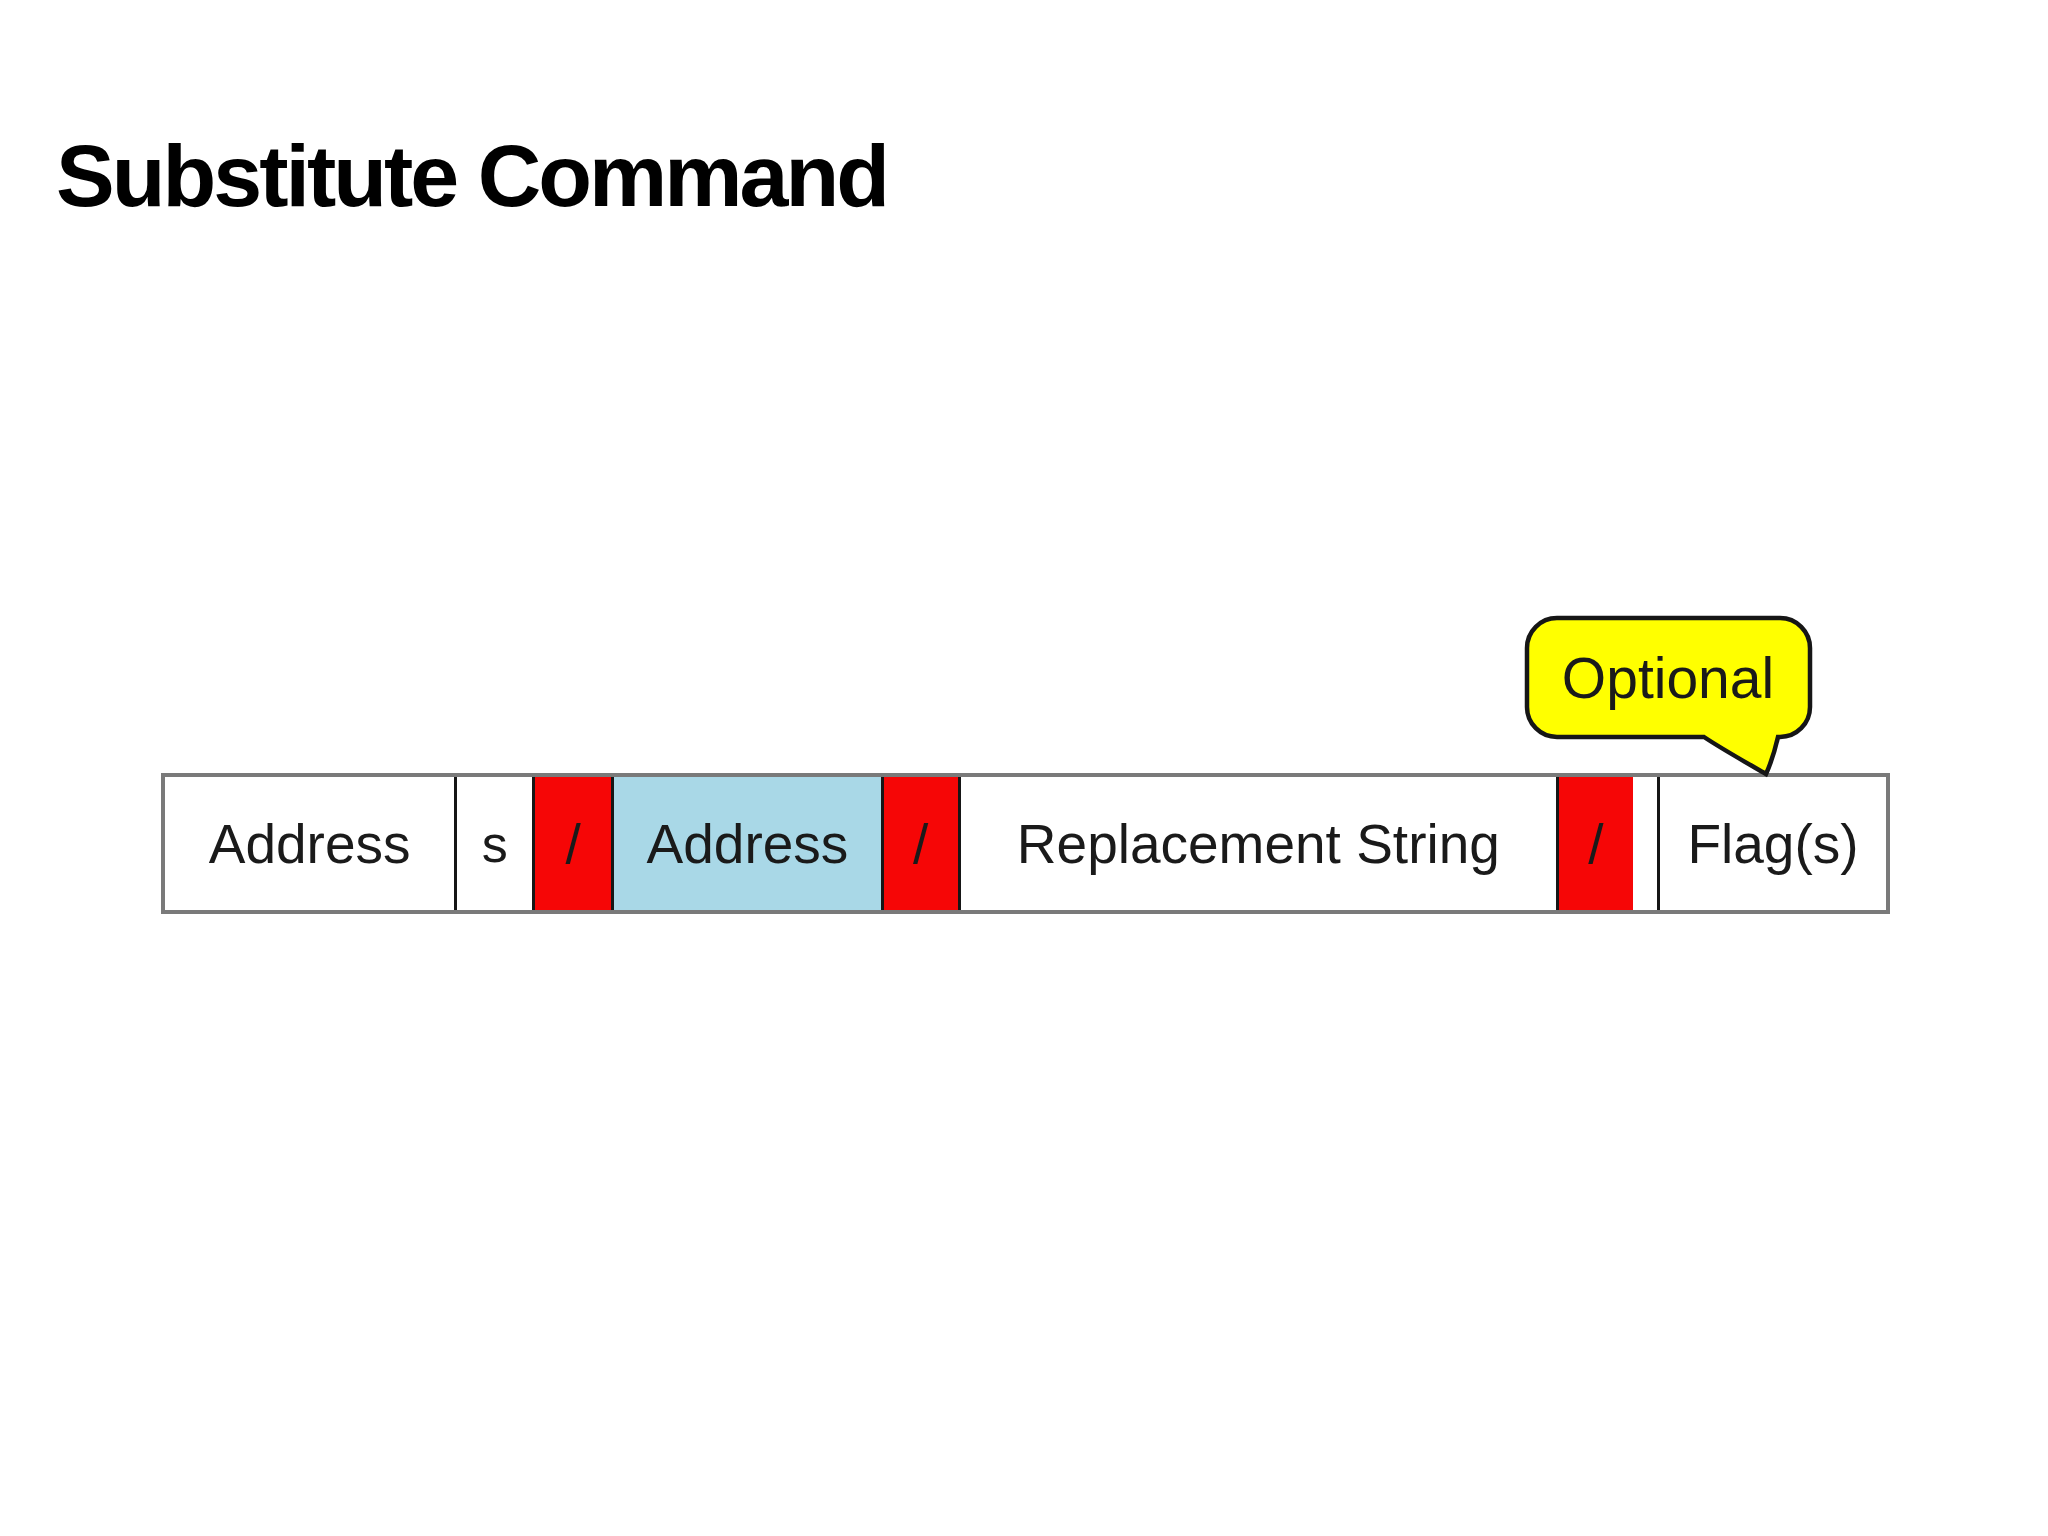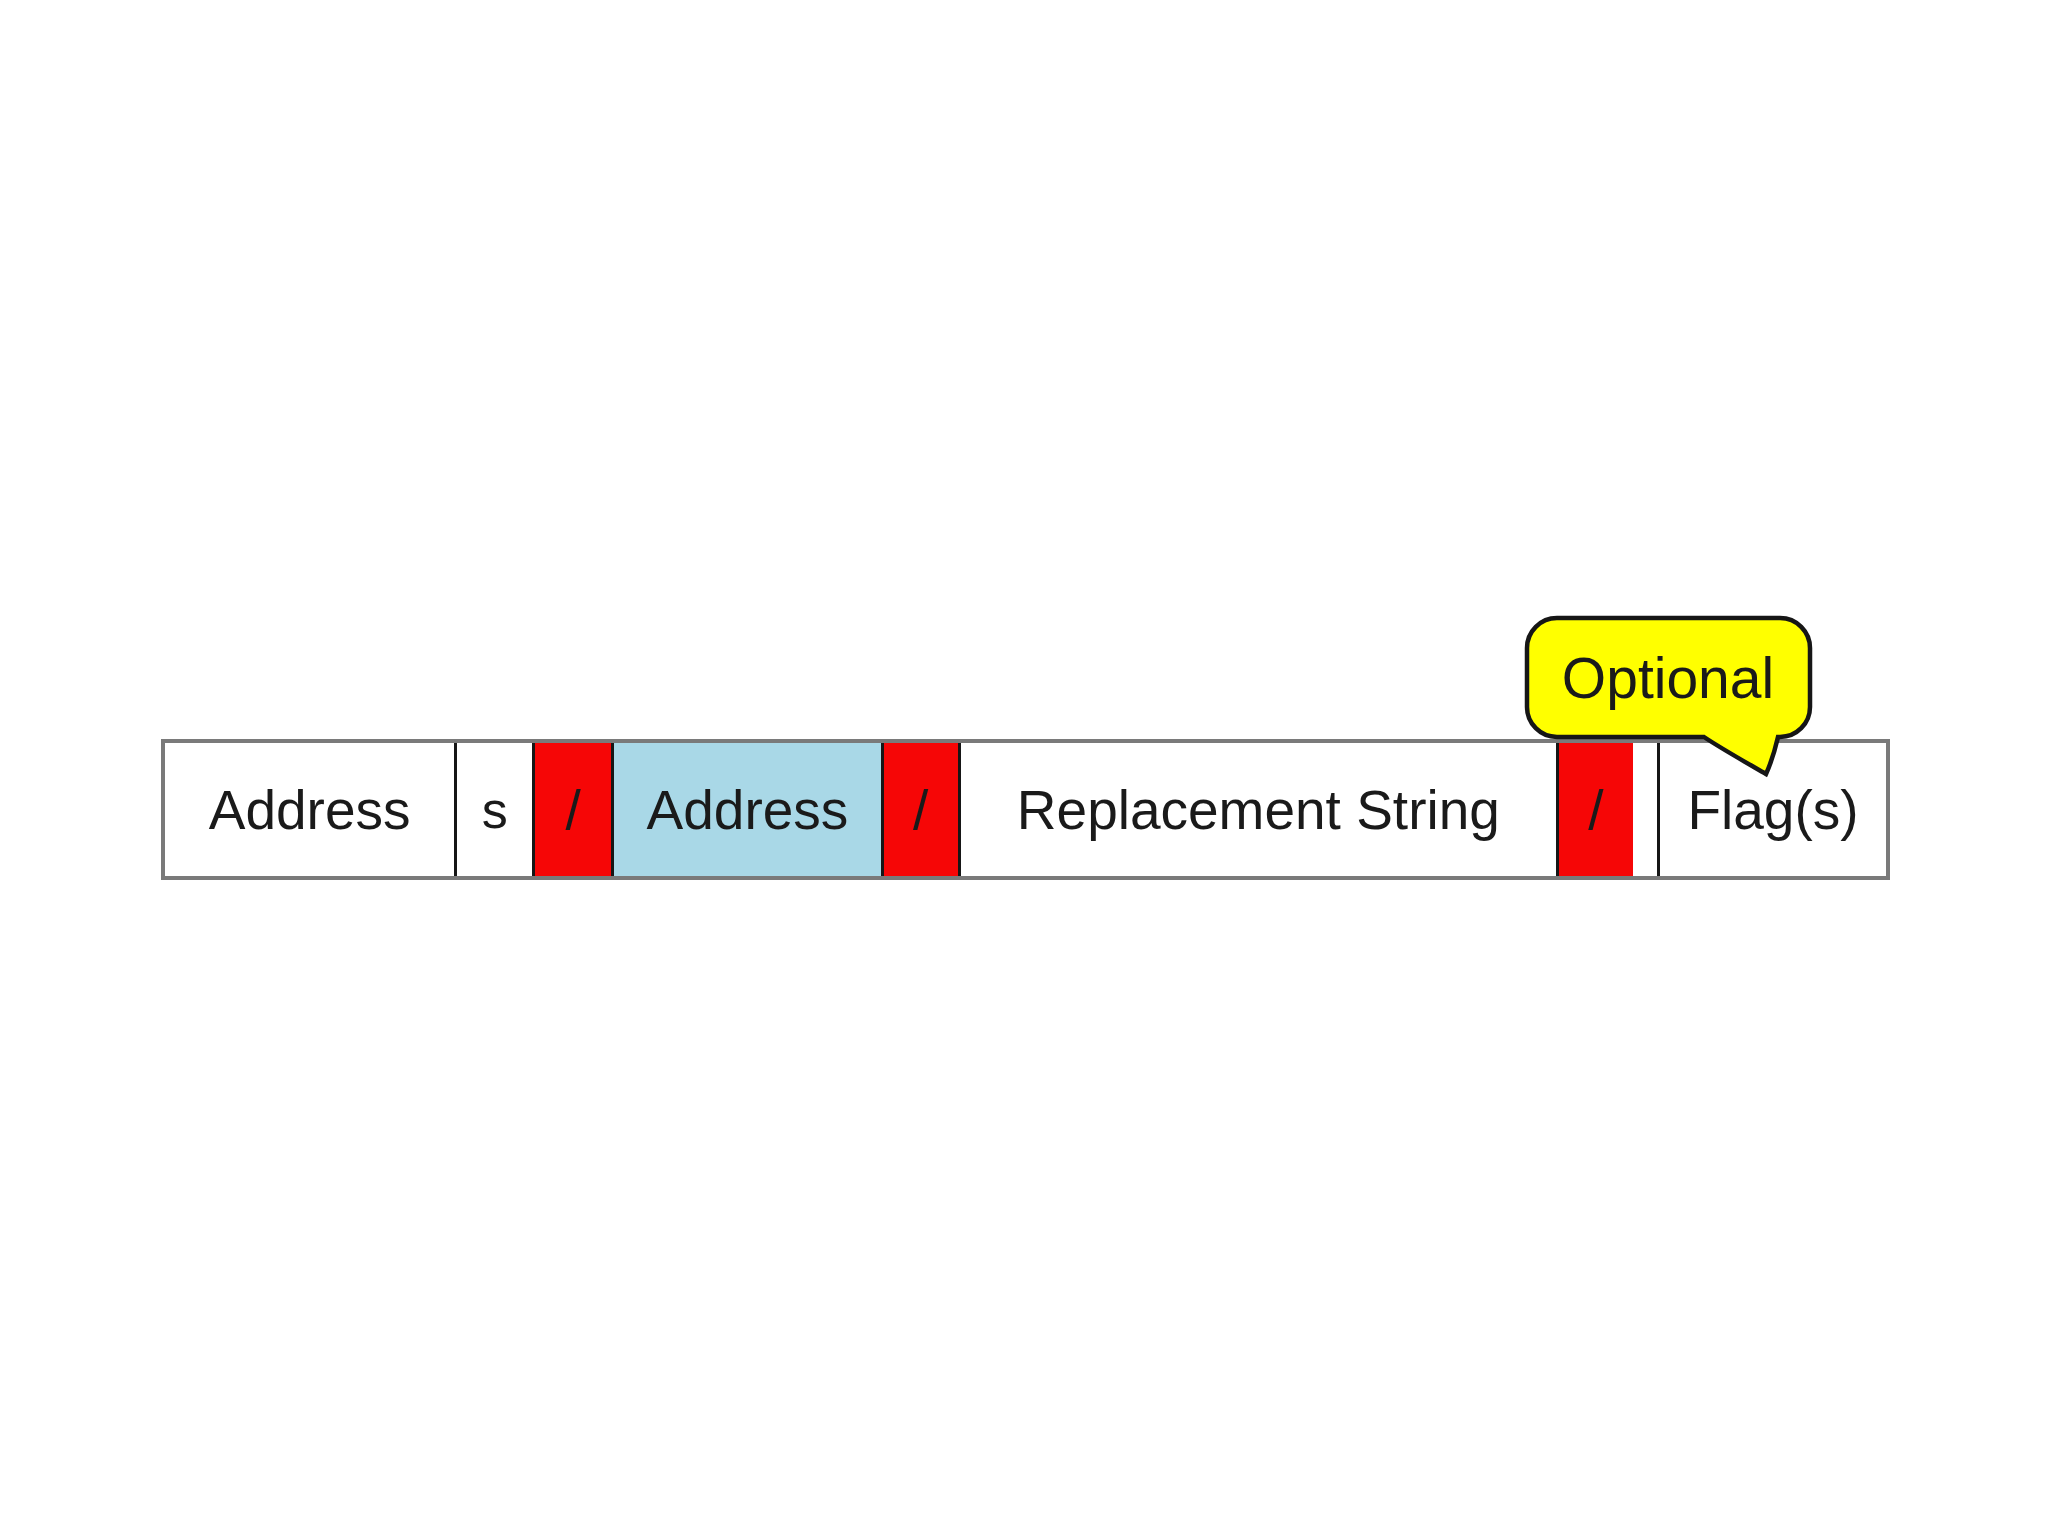--- a/index.html
+++ b/index.html
@@ -23,21 +23,21 @@
     position:absolute;
     left:56px;top:66px;
     font-size:88px;
     font-weight:bold;
     letter-spacing:-3px;
     color:#000000;
     white-space:nowrap;
   }
   .syntax-bar{
     position:absolute;
-    left:161px;top:739px;
+    left:161px;top:773px;
     width:1729px;height:141px;
     box-sizing:border-box;
     border:4px solid var(--bar-border-gray);
     display:flex;
     background:var(--page-white);
   }
   .seg{
     box-sizing:border-box;
     display:flex;
     align-items:center;
@@ -74,20 +74,21 @@
     font-size:57px;
     fill:var(--text-black);
     text-anchor:middle;
   }
 </style>
 </head>
 <body>
 
 <div class="slide">
 
+  <h1 class="slide-title">Substitute Command</h1>
 
   <div class="syntax-bar">
     <div class="seg seg-address">
       <span>Address</span>
     </div>
     <div class="seg seg-s">
       <span>s</span>
     </div>
     <div class="seg delim seg-d1">
       <span>/</span>

